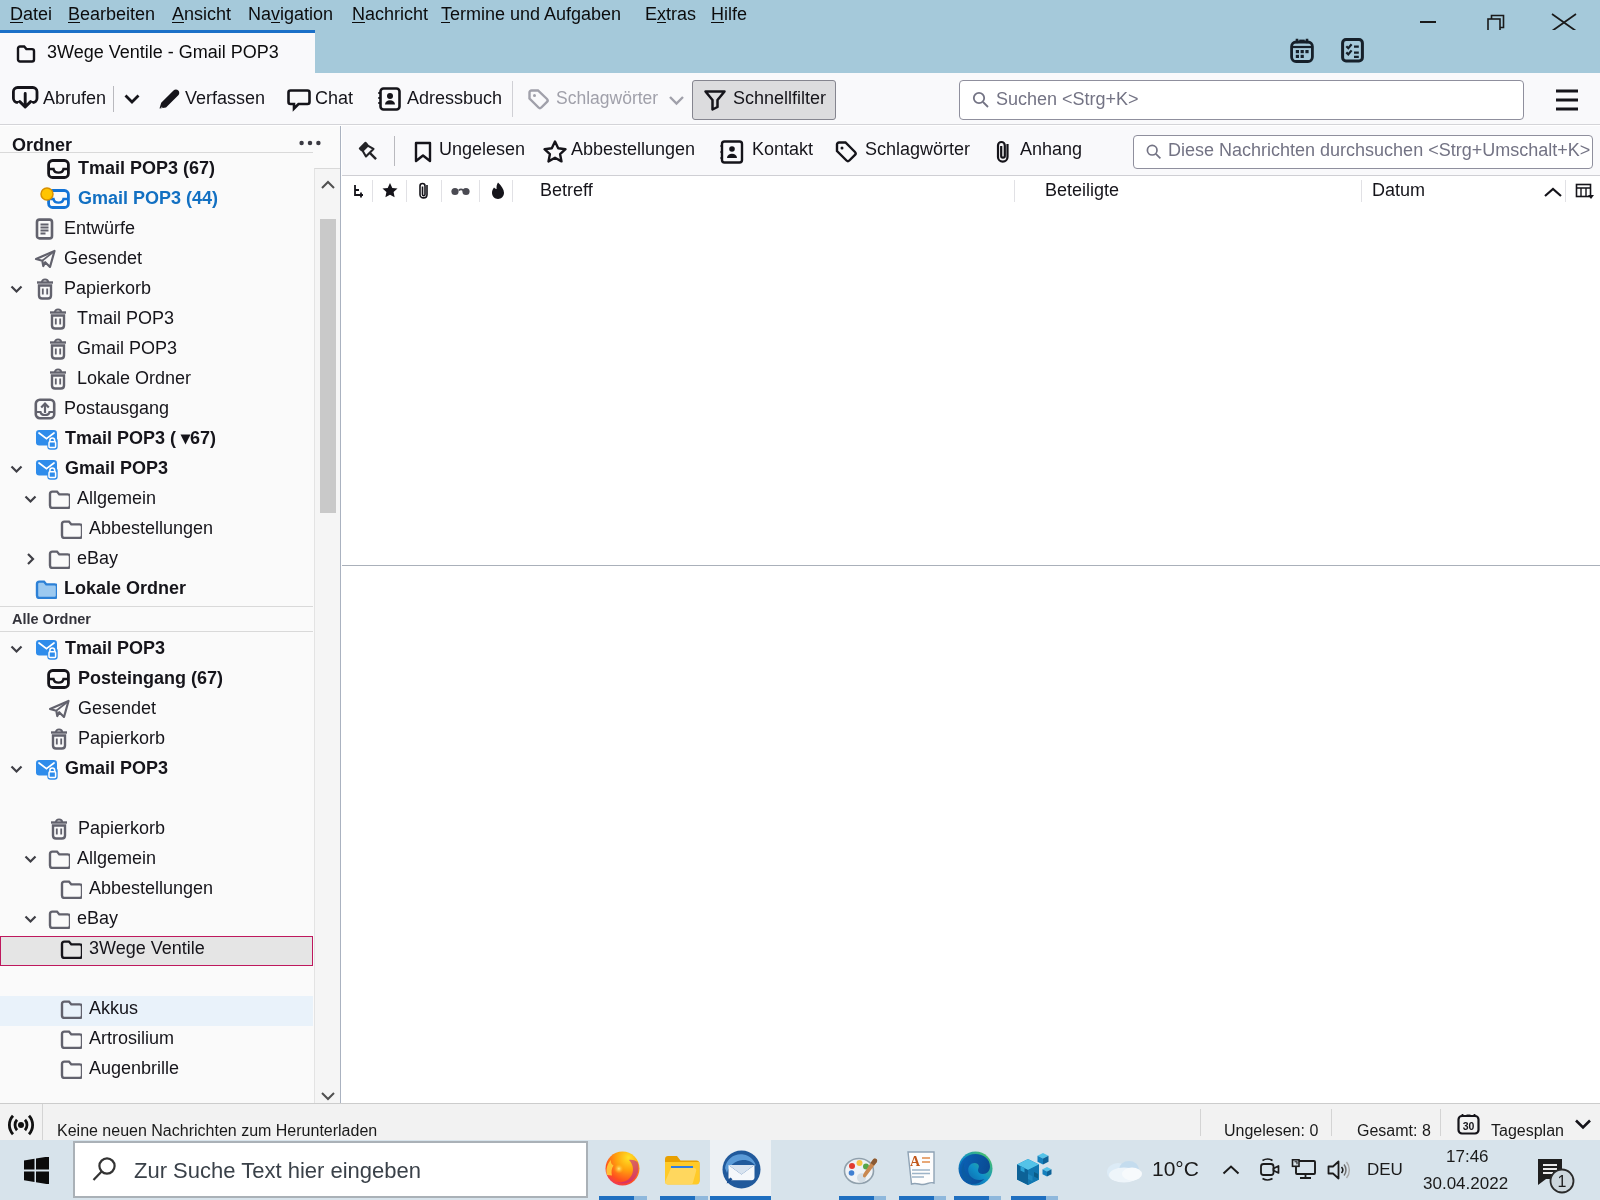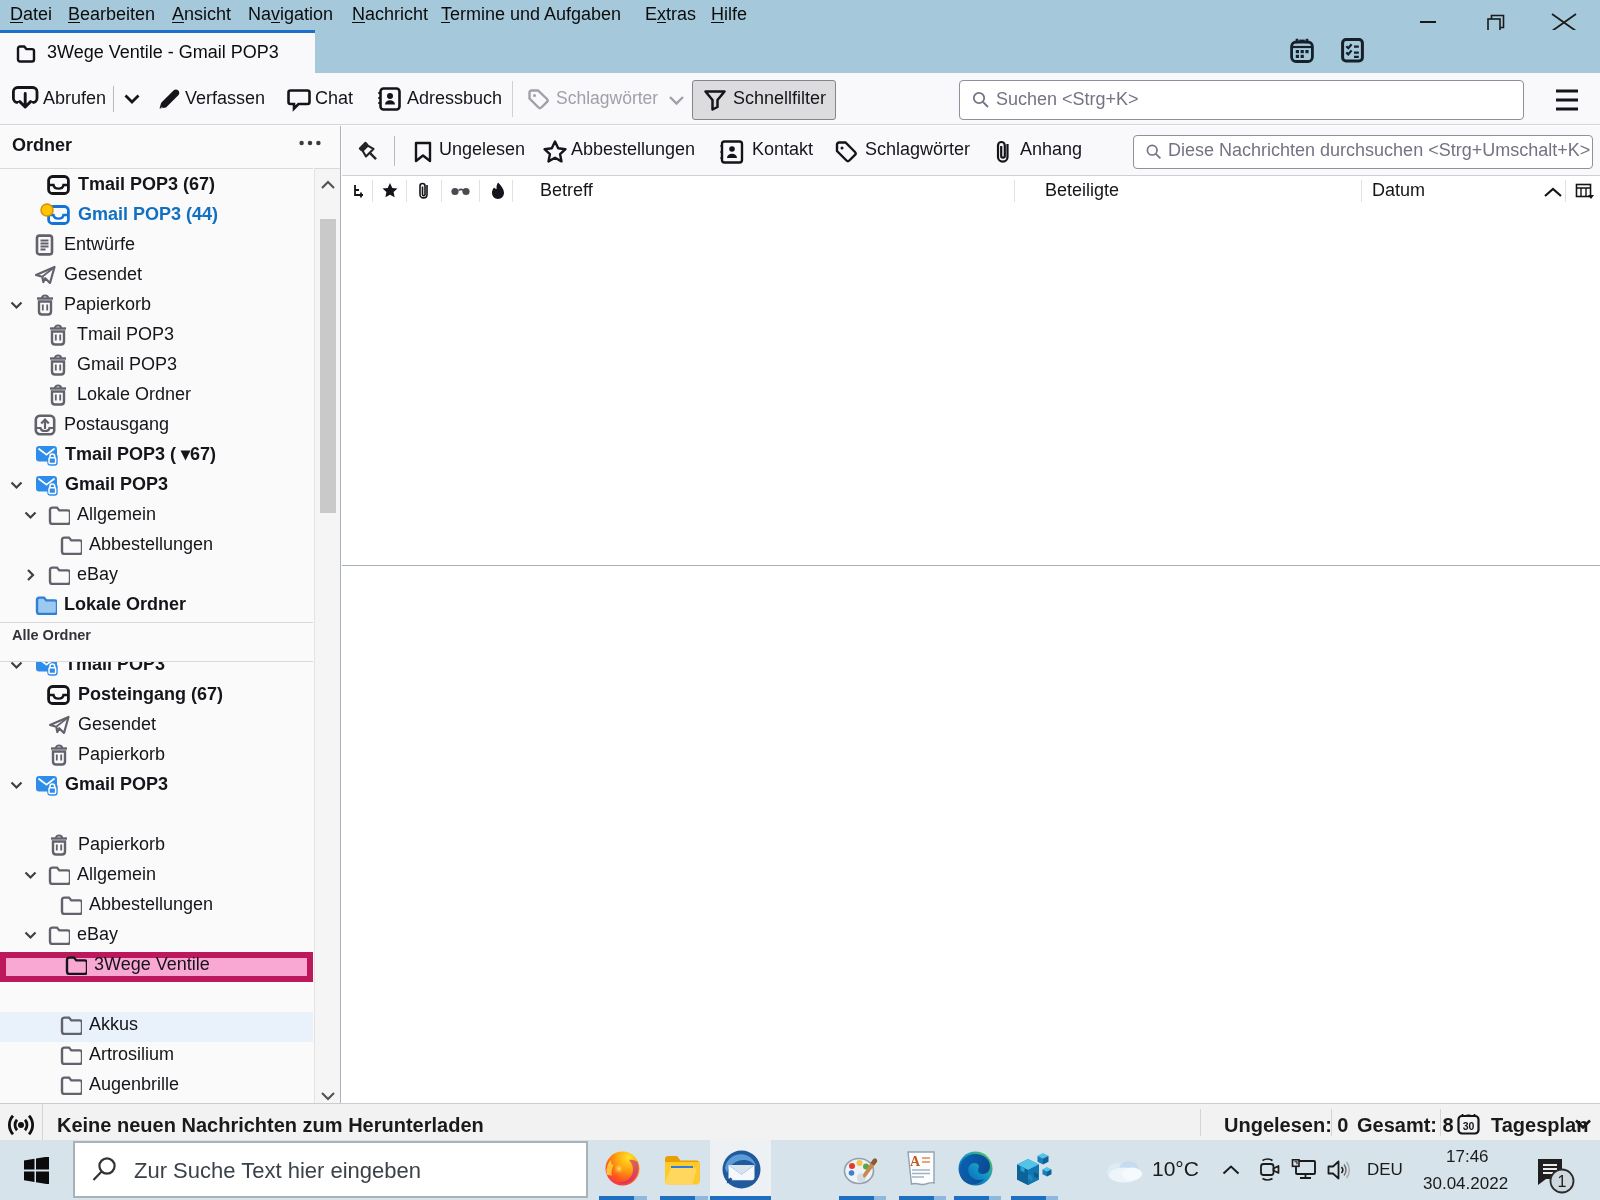--- a/index.html
+++ b/index.html
@@ -19,28 +19,28 @@
 #tab1 .tlabel { position:absolute; left:47px; top:9px; font-size:18px; color:#0c0c0d; }
 
 
 #toolbar { position:absolute; left:0; top:73px; width:1600px; height:52px; background:#f9f9fb; border-bottom:1px solid #d4d4d8; }
 .tbtext { position:absolute; font-size:18px; color:#15141a; }
 
 
 #folderpane { position:absolute; left:0; top:126px; width:341px; height:977px; background:#fafafa; border-right:1px solid #aab2c0; }
 #fheader { position:absolute; left:0; top:0; width:340px; height:42px; }
 #fheader .ftitle { position:absolute; left:12px; top:9px; font-size:18px; font-weight:bold; color:#15141a; }
-#ftree { position:absolute; left:0; top:42px; width:313px; height:935px; border-top:1px solid #d9d9d9; }
+#ftree { position:absolute; left:0; top:26px; width:313px; height:935px; border-top:1px solid #d9d9d9; }
 .row { position:absolute; left:0; width:313px; height:30px; }
 .rowlabel { position:absolute; top:calc(50% - 3px); transform:translateY(-50%); font-size:18px; white-space:nowrap; }
 .bold { font-weight:bold; }
 .blue { color:#1270c2; }
-.sel { background:#f9a8d4; border:6px solid #be185d; }
+.sel { background:#e5e5e5; border:1px solid #be185d; }
 .hov { background:#e9f2fa; }
-.secheader { position:absolute; left:0; width:313px; height:40px; border-top:1px solid #d9d9d9; border-bottom:1px solid #d9d9d9; background:#fafafa; }
+.secheader { position:absolute; left:0; width:313px; height:26px; border-top:1px solid #d9d9d9; border-bottom:1px solid #d9d9d9; background:#fafafa; }
 .secheader span { position:absolute; left:12px; top:4px; font-size:14.5px; font-weight:bold; color:#33333b; }
 .twisty { position:absolute; top:50%; transform:translateY(-50%); }
 .ficon { position:absolute; top:50%; transform:translateY(-50%); }
 
 #fscroll { position:absolute; left:314px; top:42px; width:26px; height:935px; border-top:1px solid #d9d9d9; background:#f5f5f5; border-left:1px solid #e3e3e3; }
 #fthumb { position:absolute; left:5px; top:50px; width:16px; height:294px; background:#c9c9c9; }
 
 
 #threadpane { position:absolute; left:342px; top:126px; width:1258px; height:977px; background:#fff; }
 #quickfilter { position:absolute; left:0; top:0; width:1258px; height:50px; background:#f9f9fb; border-bottom:1px solid #cfcfd4; }
@@ -49,21 +49,21 @@
 .colsep { position:absolute; top:3px; width:1px; height:22px; background:#e1e1e5; }
 .coltext { position:absolute; top:3px; font-size:18px; color:#15141a; }
 #splitter { position:absolute; left:0; top:439px; width:1258px; height:1px; background:#aab0ba; }
 
 
 .searchbox { position:absolute; background:#fff; border:1px solid #8f8f9d; border-radius:4px; }
 .searchtext { position:absolute; font-size:18px; color:#737384; white-space:nowrap; }
 
 
 #statusbar { position:absolute; left:0; top:1103px; width:1600px; height:37px; background:#f2f2f2; border-top:1px solid #cccccc; }
-#statusbar .st { position:absolute; top:10px; font-size:20px; color:#1a1a1a;font-weight:bold; }
+#statusbar .st { position:absolute; top:18px; font-size:16px; color:#1a1a1a; }
 .stsep { position:absolute; top:5px; width:1px; height:27px; background:#d4d4d4; }
 
 
 #taskbar { position:absolute; left:0; top:1140px; width:1600px; height:60px; background:#d7e3eb; }
 #tsearch { position:absolute; left:73px; top:1px; width:515px; height:57px; background:#fff; border:2px solid #aab1b7; }
 #tsearch span { position:absolute; left:59px; top:15px; font-size:22px; color:#3a4149; }
 .ulseg { position:absolute; top:56px; height:4px; background:#1f6fc0; }
 #tbactive { position:absolute; left:710px; top:0; width:61px; height:60px; background:#edf1f4; }
 .traytext { position:absolute; font-size:16px; color:#1b1b1b; }
 </style>

